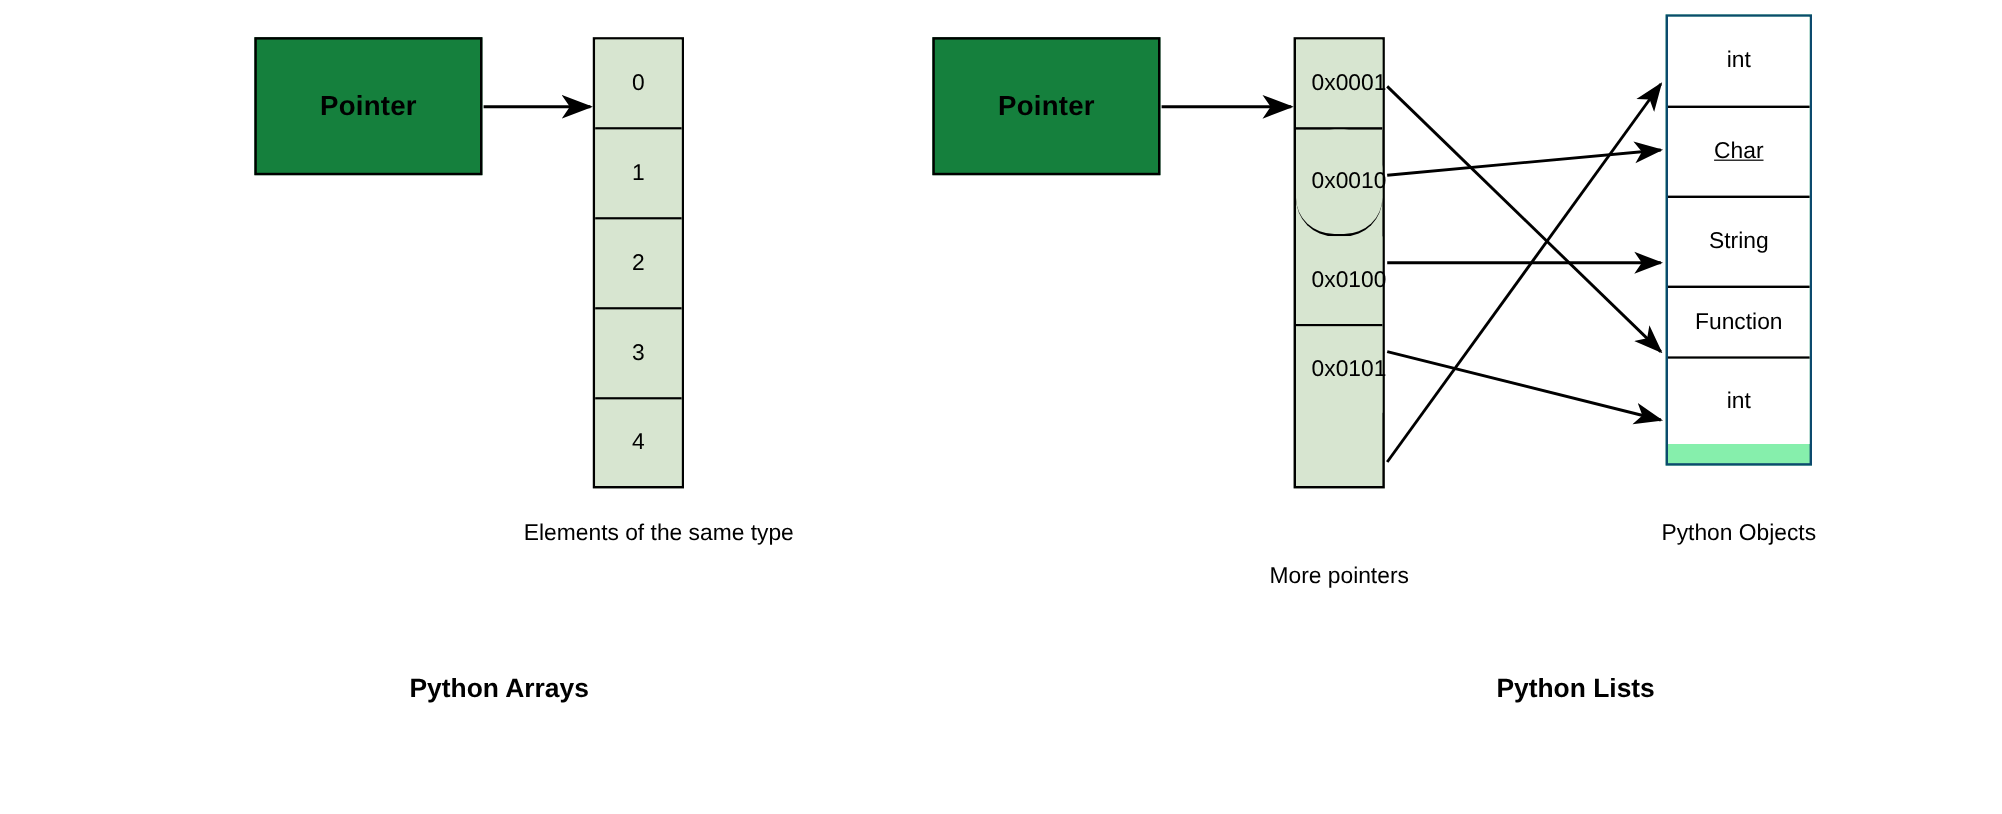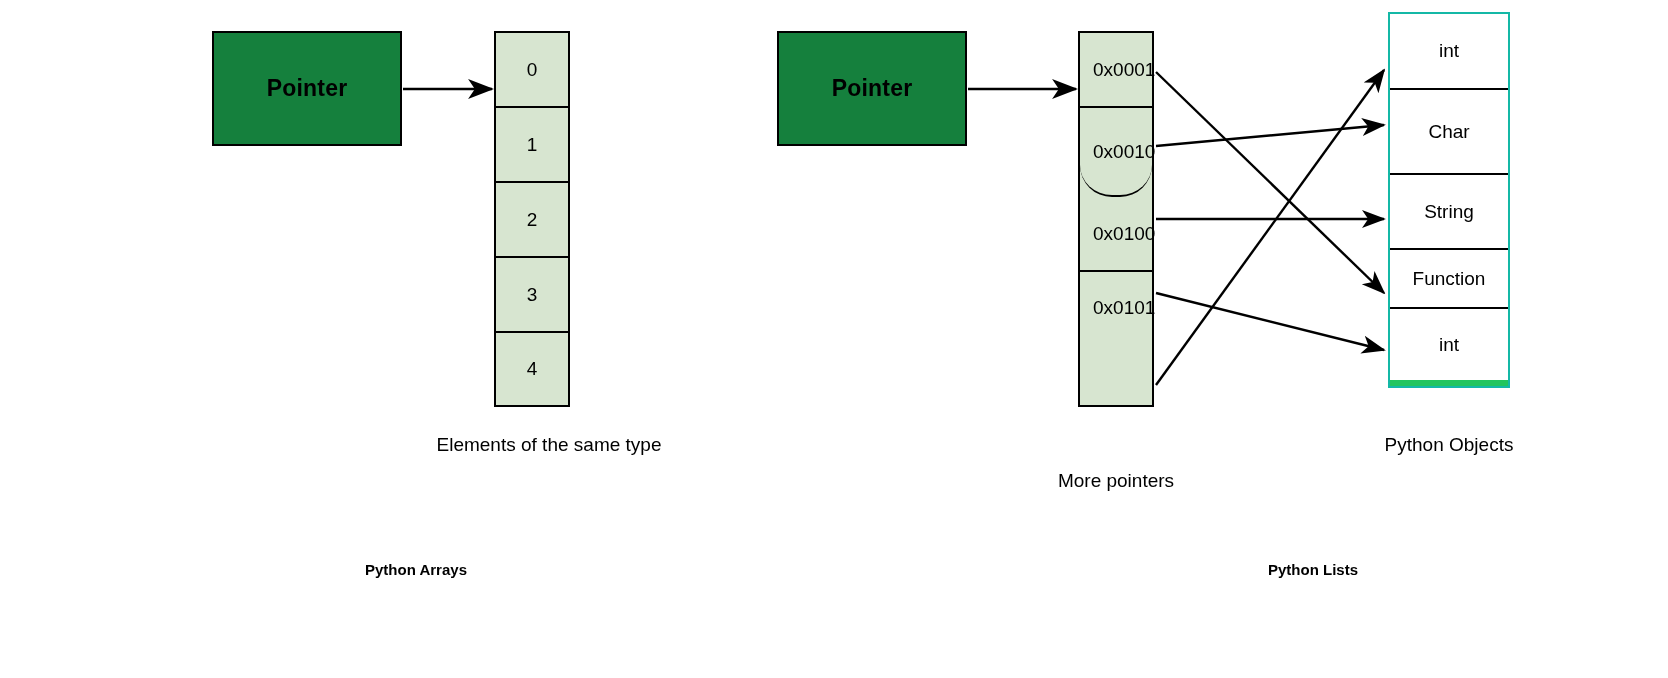--- a/index.html
+++ b/index.html
@@ -57,23 +57,23 @@
     border-bottom: none;
   }
   .cell.addr {
     justify-content: flex-start;
     padding-left: 13px;
   }
 
   
   .object-column {
     position: absolute;
-    border: 2px solid #14b8a6;
-    box-sizing: border-box;
-    background: #22c55e;
+    border: 2px solid #0c4a6e;
+    box-sizing: border-box;
+    background: #86efac;
     text-align: center;
   }
   .obj-cell {
     box-sizing: border-box;
     background: #ffffff;
     border-bottom: 2px solid #000000;
     display: flex;
     align-items: center;
     justify-content: center;
     font-size: 19px;
@@ -86,21 +86,21 @@
   
   .caption {
     position: absolute;
     font-size: 19px;
     color: #000000;
     text-align: center;
     white-space: nowrap;
   }
   .section-title {
     position: absolute;
-    font-size: 15px;
+    font-size: 22px;
     font-weight: bold;
     color: #000000;
     text-align: center;
     white-space: nowrap;
   }
 
   
   #arrow-layer {
     position: absolute;
     left: 0;
@@ -157,21 +157,21 @@
     </div>
     <div class="cell addr" style="height:72px;">
       <span>0x0101</span>
     </div>
   </div>
 
   <div class="object-column" style="left:1388px; top:12px; width:122px; height:376px;">
     <div class="obj-cell" style="height:76px;">
       <span>int</span>
     </div>
-    <div class="obj-cell" style="height:85px;">
+    <div class="obj-cell" style="height:75px;text-decoration:underline;">
       <span>Char</span>
     </div>
     <div class="obj-cell" style="height:75px;">
       <span>String</span>
     </div>
     <div class="obj-cell" style="height:59px;">
       <span>Function</span>
     </div>
     <div class="obj-cell" style="height:71px;">
       <span>int</span>

